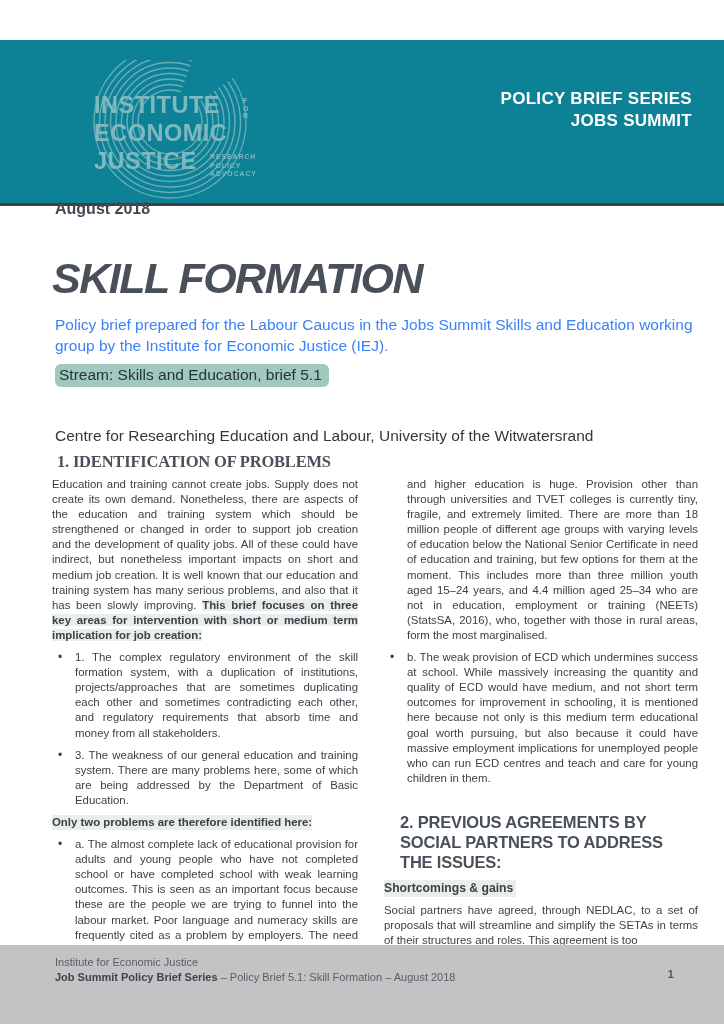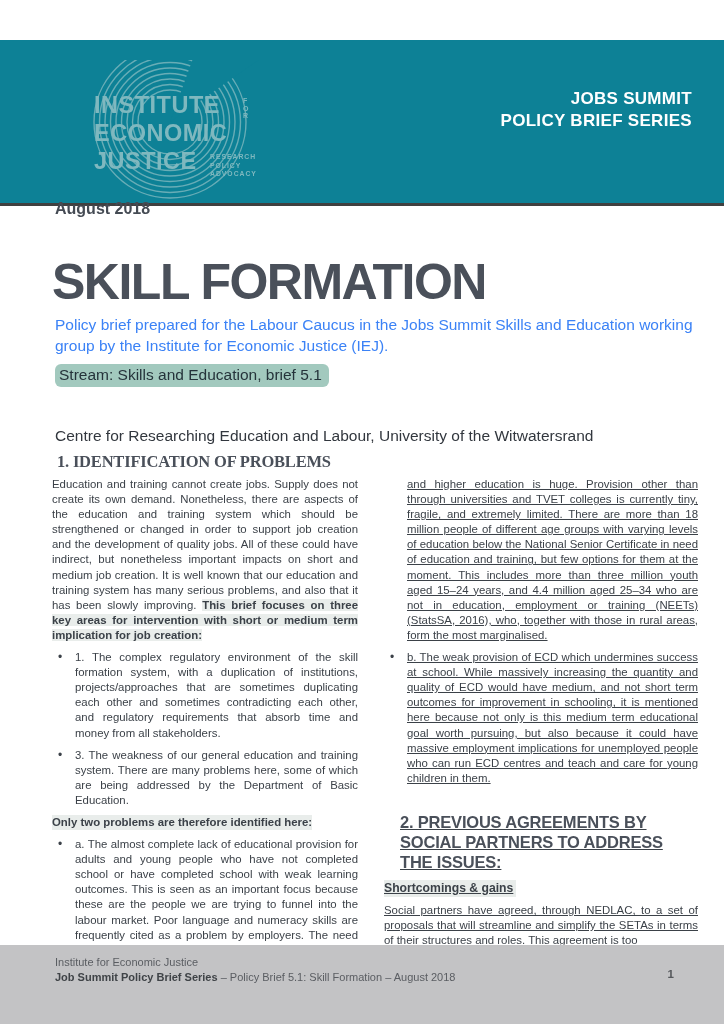--- a/index.html
+++ b/index.html
@@ -17,34 +17,34 @@
   .logo svg{position:absolute;left:0;top:0;}
   .logo-text{position:absolute;left:0;top:0;width:100%;height:100%;color:var(--logo-light);}
   .logo-line{position:absolute;left:36px;font-weight:bold;font-size:23.5px;letter-spacing:0.5px;line-height:1;}
   .logo-for{position:absolute;left:185px;top:37px;font-weight:bold;font-size:7px;line-height:7.5px;width:8px;word-break:break-all;letter-spacing:2px;}
   .logo-tag{position:absolute;left:152px;top:93px;font-weight:bold;font-size:6.8px;line-height:8.5px;letter-spacing:1px;}
   .series{position:absolute;right:32px;top:48px;text-align:right;color:#ffffff;font-weight:bold;font-size:17px;line-height:22px;letter-spacing:0.3px;}
 
   
   .date{position:absolute;left:55px;top:200px;font-size:16px;font-weight:bold;color:#454b54;}
   .badge{position:absolute;left:55px;top:228px;background:var(--teal);color:#fff;font-weight:bold;font-size:15px;padding:4px 9px 4px 8px;letter-spacing:0.2px;}
-  .title{position:absolute;left:52px;top:256px;font-size:50px;font-weight:bold;letter-spacing:-1.5px;color:var(--heading);line-height:1.05;}
+  .title{position:absolute;left:52px;top:256px;font-size:43px;font-weight:bold;letter-spacing:-1.5px;color:var(--heading);line-height:1.05;font-style:italic;}
   .subtitle{position:absolute;left:55px;top:314px;width:650px;font-size:15.5px;line-height:21px;color:#3b82f6;}
   .chip{position:absolute;left:55px;background:var(--chip);color:#25333a;font-size:15.5px;padding:2px 7px 3px 4px;border-radius:6px;}
   .chip.stream{top:364px;}
   .chip.collab{top:394px;}
   .affiliation{position:absolute;left:55px;top:427px;font-size:15.5px;color:#32373e;}
   .sec-heading{font-weight:bold;color:var(--heading);font-size:16.5px;letter-spacing:-0.2px;}
   .sec1{position:absolute;left:57px;top:452px;font-family:Liberation Serif, serif;}
 
   
   .columns{position:absolute;left:52px;top:477px;width:646px;display:flex;gap:26px;color:var(--body);}
   .col{font-size:11.4px;line-height:15.1px;text-align:justify;}
   .col.left{width:306px;}
-  .col.right{width:314px;text-decoration:underline;}
+  .col.right{width:314px;}
   .col p{margin:0 0 7px 0;}
   .col ul{list-style:none;margin:0 0 2px 0;}
   .col li{position:relative;padding-left:23px;margin:0 0 7px 0;}
   .col li::before{content:"\2022";position:absolute;left:6px;top:0;font-size:12px;}
   .bold-hl{font-weight:bold;background:var(--hl);}
   .subhead{font-weight:bold;background:var(--hl);display:table;margin:2px 0 7px 0;text-align:left;}
   .cont{padding-left:23px;}
   .sec2{margin:26px 0 8px 16px;line-height:20px;text-align:left;}
   .minihead{font-weight:bold;font-size:12.2px;background:var(--hl);display:table;margin:0 0 6px 0;padding:1px 3px 1px 0;text-align:left;}
 
@@ -80,22 +80,22 @@
         <div class="logo-line" style="top:62px">ECONOMIC</div>
         <div class="logo-line" style="top:90px">JUSTICE</div>
         <div class="logo-tag">
           <div>RESEARCH</div>
           <div>POLICY</div>
           <div>ADVOCACY</div>
         </div>
       </div>
     </div>
     <div class="series">
+      <div>POLICY BRIEF SERIES</div>
       <div>JOBS SUMMIT</div>
-      <div>POLICY BRIEF SERIES</div>
     </div>
   </header>
 
   <div class="date">August 2018</div>
   <h1 class="title">SKILL FORMATION</h1>
   <p class="subtitle">Policy brief prepared for the Labour Caucus in the Jobs Summit Skills and Education working group by the Institute for Economic Justice (IEJ).</p>
   <div class="chip stream">Stream: Skills and Education, brief 5.1</div>
   <p class="affiliation">Centre for Researching Education and Labour, University of the Witwatersrand</p>
 
   <h2 class="sec-heading sec1">1. IDENTIFICATION OF PROBLEMS</h2>

